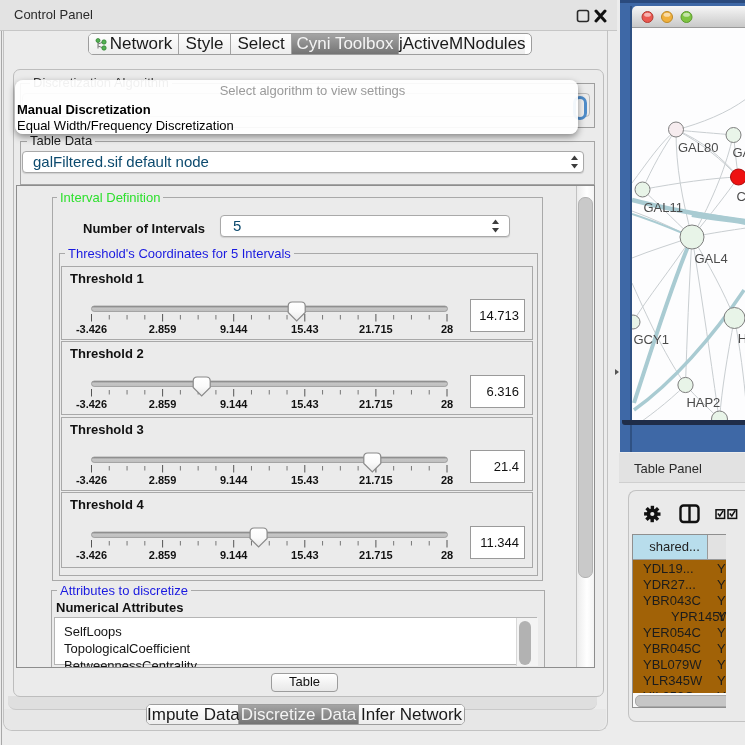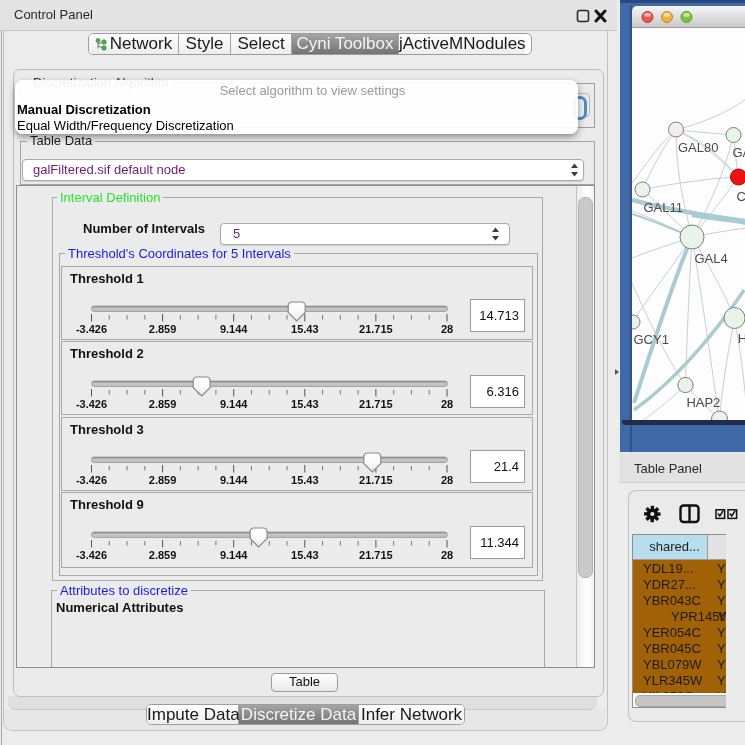--- a/index.html
+++ b/index.html
@@ -1,20 +1,20 @@
 <!DOCTYPE html>
 <html><head><meta charset="utf-8">
 <style>
   html,body{margin:0;padding:0;}
   body{width:745px;height:745px;position:relative;overflow:hidden;
        font-family:"Liberation Sans",sans-serif;background:#ececec;}
   .abs{position:absolute;}
   .b13{font-size:13px;font-weight:bold;color:#111;}
   .combo{position:absolute;background:#fff;border:1px solid #a9a9a9;border-radius:4px;
-         font-size:13px;color:#701a75;box-shadow:0 1px 1px rgba(0,0,0,0.12);margin-top:8px;}
+         font-size:15px;color:#0c4a6e;box-shadow:0 1px 1px rgba(0,0,0,0.12);}
   .seg{display:inline-block;height:100%;box-sizing:border-box;text-align:center;
        font-size:17px;color:#1a1a1a;background:linear-gradient(#fefefe,#ededed);
        border-right:1px solid #a2a2a2;}
   .seg.dark{background:linear-gradient(#a4a4a4,#747474);color:#f4f4f4;}
   .grp{position:absolute;border:1px solid #a5a5a5;}
   .grptitle{position:absolute;background:#ebebeb;padding:0 3px;font-size:13px;line-height:13px;}
   .tbox{position:absolute;left:44px;width:469.5px;border:1px solid #a8a8a8;background:#ebebeb;}
   .tfield{position:absolute;left:453px;top:33px;width:43px;height:31px;background:#fff;
           border:1px solid #9a9a9a;font-size:13px;color:#111;text-align:right;
           padding:0 5px 0 5px;line-height:31px;}
@@ -203,21 +203,21 @@
           <line x1="367.23" y1="19" x2="367.23" y2="23.5" stroke="#777" stroke-width="1"></line>
           <line x1="385" y1="18" x2="385" y2="25.5" stroke="#555" stroke-width="1"></line>
           <text x="385" y="37" font-size="11" font-weight="bold" fill="#111" text-anchor="middle" font-family="Liberation Sans, sans-serif">28</text>
           <path d="M301.8,10 Q301.8,6 305.8,6 L314.8,6 Q318.8,6 318.8,10 L318.8,16.5 L310.3,25 L301.8,16.5 Z" fill="url(#th)" stroke="#8a8a8a" stroke-width="1.2"></path>
         </g>
       </svg>
   </div>
   <div class="tfield" style="top:264px;">21.4</div>
 
   <div class="tbox" style="top:306px;height:74px;">
-    <div class="abs b13" style="left:8px;top:4px;">Threshold 9</div>
+    <div class="abs b13" style="left:8px;top:4px;">Threshold 4</div>
     <svg class="abs" style="left:0;top:29px;" width="470" height="43" viewBox="0 0 470 43">
         <g>
           <rect x="29.5" y="10" width="356" height="5.5" rx="2.7" fill="url(#tr)" stroke="#8f8f8f" stroke-width="0.7"></rect>
           <line x1="29.5" y1="18" x2="29.5" y2="25.5" stroke="#555" stroke-width="1"></line>
           <text x="29.5" y="37" font-size="11" font-weight="bold" fill="#111" text-anchor="middle" font-family="Liberation Sans, sans-serif">-3.426</text>
           <line x1="47.27" y1="19" x2="47.27" y2="23.5" stroke="#777" stroke-width="1"></line>
           <line x1="65.05" y1="19" x2="65.05" y2="23.5" stroke="#777" stroke-width="1"></line>
           <line x1="82.82" y1="19" x2="82.82" y2="23.5" stroke="#777" stroke-width="1"></line>
           <line x1="100.6" y1="18" x2="100.6" y2="25.5" stroke="#555" stroke-width="1"></line>
           <text x="100.6" y="37" font-size="11" font-weight="bold" fill="#111" text-anchor="middle" font-family="Liberation Sans, sans-serif">2.859</text>
@@ -243,20 +243,27 @@
           <text x="385" y="37" font-size="11" font-weight="bold" fill="#111" text-anchor="middle" font-family="Liberation Sans, sans-serif">28</text>
           <path d="M188.1,10 Q188.1,6 192.1,6 L201.1,6 Q205.1,6 205.1,10 L205.1,16.5 L196.6,25 L188.1,16.5 Z" fill="url(#th)" stroke="#8a8a8a" stroke-width="1.2"></path>
         </g>
       </svg>
   </div>
   <div class="tfield" style="top:340px;">11.344</div>
 
   <div class="grp" style="left:34px;top:404px;width:492px;height:90px;border-color:#a9a9a9;"></div>
   <div class="grptitle" style="left:40px;top:398px;color:#1a1ae0;">Attributes to discretize</div>
   <div class="abs b13" style="left:39px;top:414px;">Numerical Attributes</div>
+  <div class="abs" style="left:37px;top:431px;width:483px;height:48px;background:#fff;border:1px solid #b5b5b5;box-sizing:border-box;">
+    <div class="abs" style="left:9px;top:6px;font-size:13px;color:#141414;">SelfLoops</div>
+    <div class="abs" style="left:9px;top:23px;font-size:13px;color:#141414;">TopologicalCoefficient</div>
+    <div class="abs" style="left:9px;top:40px;font-size:13px;color:#141414;">BetweennessCentrality</div>
+    <div class="abs" style="left:461px;top:0;width:21px;height:48px;background:#f4f4f4;border-left:1px solid #d8d8d8;"></div>
+    <div class="abs" style="left:464px;top:3px;width:12px;height:44px;background:#b2b2b2;border-radius:6px;"></div>
+  </div>
 </div>
 
 <div class="abs" style="left:271px;top:673px;width:65px;height:17px;background:linear-gradient(#ffffff,#e8e8e8);border:1px solid #9c9c9c;border-radius:4px;text-align:center;font-size:13px;line-height:16px;color:#111;">Table</div>
 
 <div class="abs" style="left:146px;top:704px;width:319px;height:21px;border:1px solid #9d9d9d;border-radius:5px;box-sizing:border-box;overflow:hidden;white-space:nowrap;font-size:0;background:#fff;">
   <div class="seg" style="width:92px;line-height:19px;">Impute Data</div><div class="seg dark" style="width:120px;line-height:19px;">Discretize Data</div><div class="seg" style="width:105px;line-height:19px;border-right:none;">Infer Network</div>
 </div>
 
 <div class="abs" style="left:15px;top:80px;width:563px;height:54px;background:rgba(255,255,255,0.93);border-radius:8px;box-shadow:0 3px 7px rgba(0,0,0,0.42);z-index:10;">
   <div class="abs" style="left:16px;top:3px;width:100%;text-align:center;font-size:13px;color:#9a9a9a;">Select algorithm to view settings</div>

